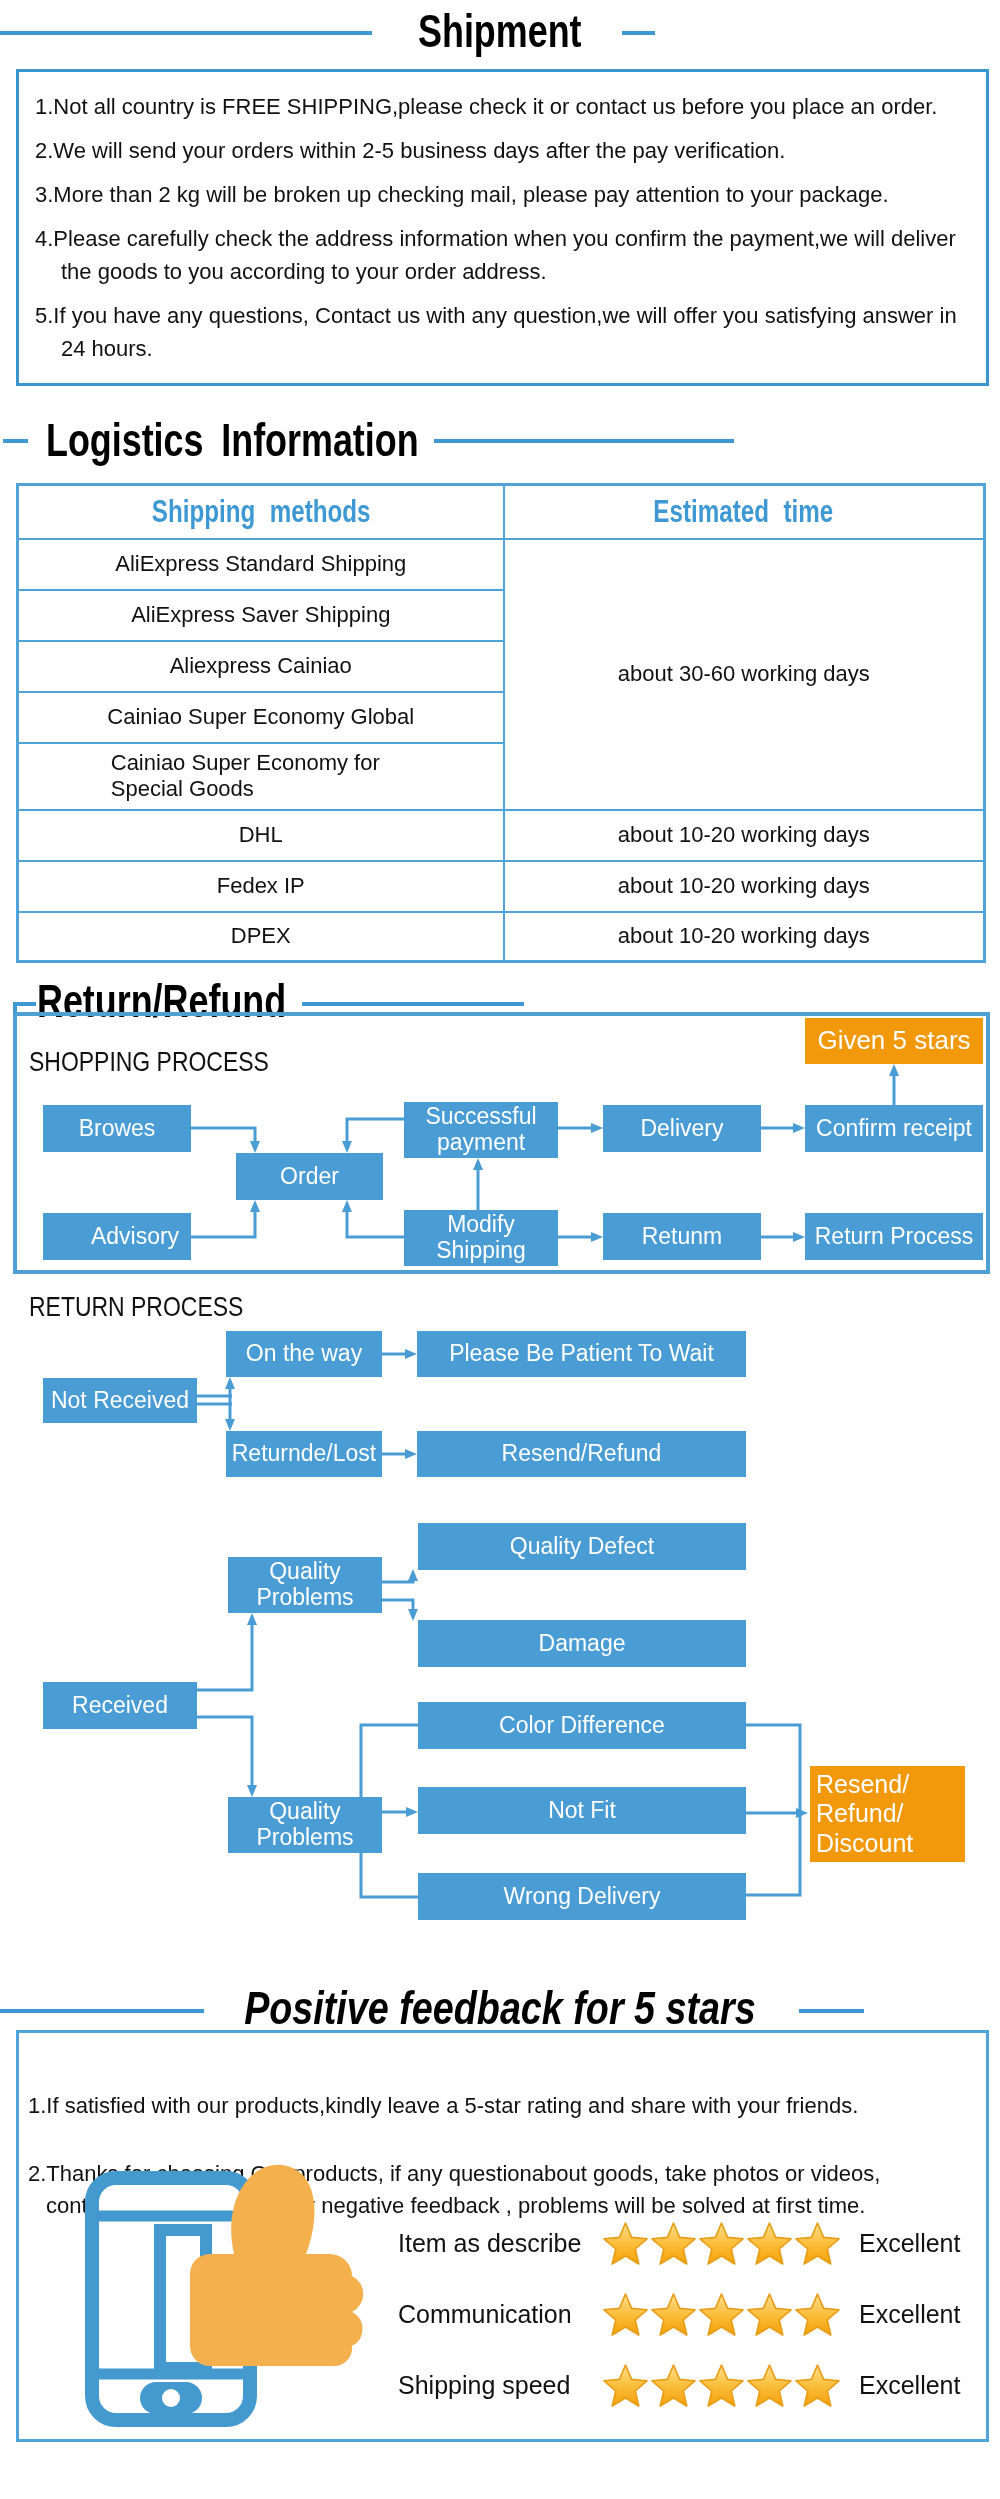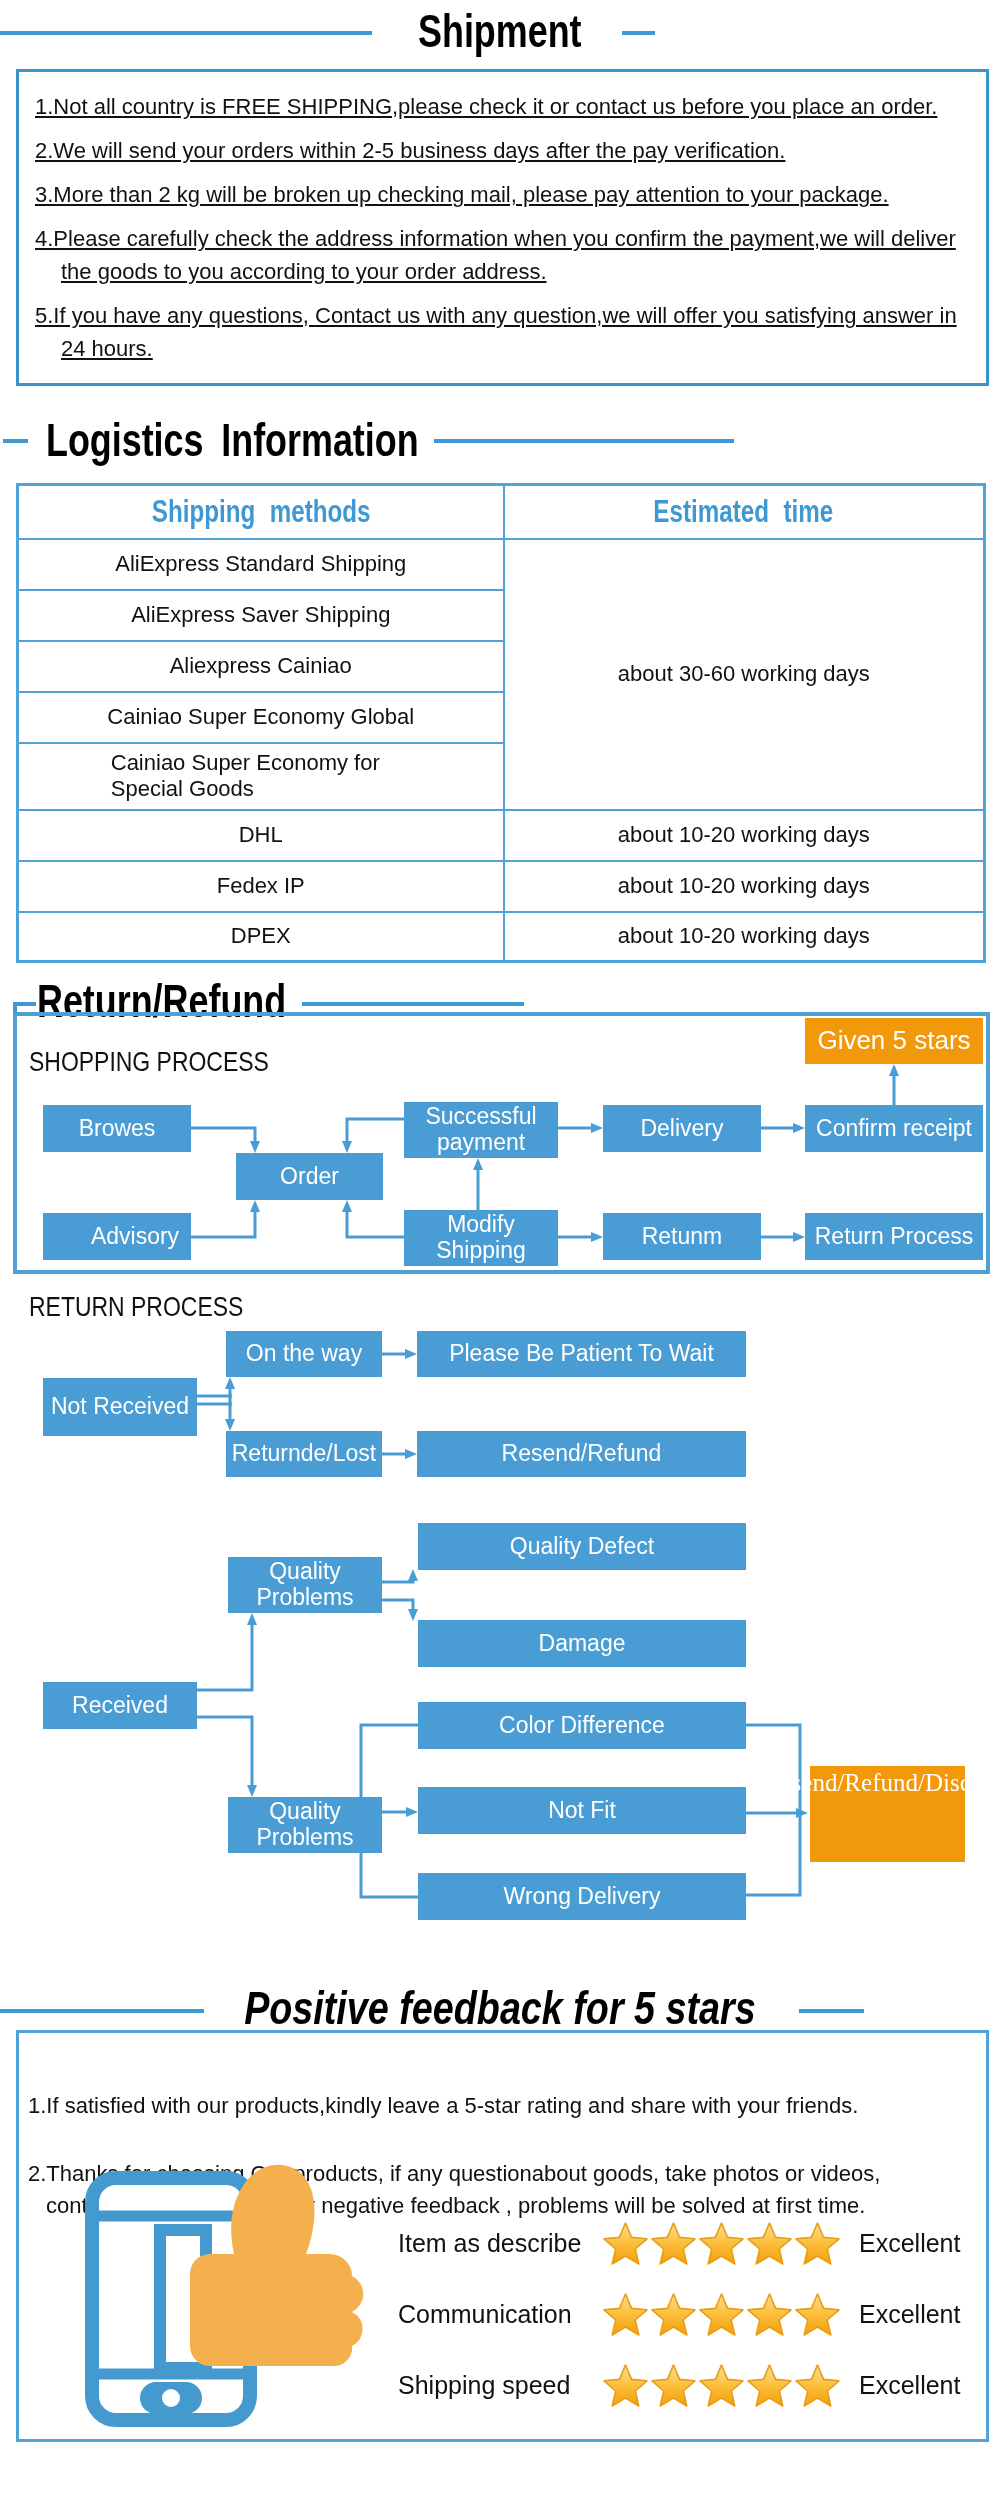--- a/index.html
+++ b/index.html
@@ -18,21 +18,21 @@
   table.logi td{border:2px solid #4FA3D6;text-align:center;vertical-align:middle;font-size:22px;color:#111;padding:0;}
   .th-blue{font-weight:bold;color:#3D98D3;font-size:31px;word-spacing:10px;}
   .wrapcell{display:inline-block;width:300px;text-align:left;}
   .bigbox{position:absolute;border:4px solid #4FA0D2;box-sizing:border-box;background:transparent;}
   .plabel{position:absolute;font-size:28px;color:#111;letter-spacing:0px;}
   .plabel .cond{transform:scaleX(0.82);}
   .node{position:absolute;background:#4A9CD4;color:#fff;display:flex;align-items:center;justify-content:center;
         text-align:center;font-size:23px;line-height:1.12;box-sizing:border-box;padding:2px;}
   .node.orange{background:#F2990B;}
   .node.g5{font-size:26px;}
-  .resend3{flex-direction:row;align-items:flex-start;padding-left:6px;font-size:25px;line-height:1.18;font-family:Liberation Serif, serif;}
+  .resend3{flex-direction:column;align-items:flex-start;padding-left:6px;font-size:25px;line-height:1.18;}
   #flowsvg{position:absolute;left:0;top:1000px;pointer-events:none;}
   .fb-note{position:absolute;font-size:22px;line-height:1.45;}
   .rate-row{position:absolute;display:flex;align-items:center;height:50px;}
   .rate-label{width:205px;font-size:25px;color:#111;}
   .stars{display:flex;align-items:center;}
   .stars svg{margin-right:3px;}
   .verdict{margin-left:16px;font-size:25px;color:#111;}
 </style>
 </head>
 <body>
@@ -48,21 +48,21 @@
 </svg>
 
 <div id="canvas">
 
   <div class="hline" style="left:0;top:31px;width:372px;"></div>
   <div class="hline" style="left:622px;top:31px;width:33px;"></div>
   <div class="abs big-title" style="left:0;right:0;top:4px;text-align:center;">
     <span class="cond-c">Shipment</span>
   </div>
 
-  <div class="frame" style="left:16px;top:69px;width:973px;height:317px;text-decoration:underline;">
+  <div class="frame" style="left:16px;top:69px;width:973px;height:317px;">
     <div class="notes">
       <div class="note-item">1.Not all country is FREE SHIPPING,please check it or contact us before you place an order.</div>
       <div class="note-item">2.We will send your orders within 2-5 business days after the pay verification.</div>
       <div class="note-item">3.More than 2 kg will be broken up checking mail, please pay attention to your package.</div>
       <div class="note-item">4.Please carefully check the address information when you confirm the payment,we will deliver the goods to you according to your order address.</div>
       <div class="note-item">5.If you have any questions, Contact us with any question,we will offer you satisfying answer in 24 hours.</div>
     </div>
   </div>
 
   <div class="hline" style="left:3px;top:439px;width:25px;"></div>
@@ -168,21 +168,21 @@
   <div class="node" style="left:43px;top:1105px;width:148px;height:47px;">Browes</div>
   <div class="node" style="left:236px;top:1153px;width:147px;height:47px;">Order</div>
   <div class="node" style="left:404px;top:1102px;width:154px;height:56px;">Successful payment</div>
   <div class="node" style="left:603px;top:1105px;width:158px;height:47px;">Delivery</div>
   <div class="node" style="left:805px;top:1105px;width:178px;height:47px;">Confirm receipt</div>
   <div class="node" style="left:43px;top:1213px;width:148px;height:47px;padding-left:38px;">Advisory</div>
   <div class="node" style="left:404px;top:1210px;width:154px;height:56px;">Modify Shipping</div>
   <div class="node" style="left:603px;top:1213px;width:158px;height:47px;">Retunm</div>
   <div class="node" style="left:805px;top:1213px;width:178px;height:47px;">Return Process</div>
 
-  <div class="node" style="left:43px;top:1378px;width:154px;height:58px;">Not Received</div>
+  <div class="node" style="left:43px;top:1378px;width:154px;height:45px;">Not Received</div>
   <div class="node" style="left:226px;top:1331px;width:156px;height:46px;">On the way</div>
   <div class="node" style="left:417px;top:1331px;width:329px;height:46px;">Please Be Patient To Wait</div>
   <div class="node" style="left:226px;top:1431px;width:156px;height:46px;">Returnde/Lost</div>
   <div class="node" style="left:417px;top:1431px;width:329px;height:46px;">Resend/Refund</div>
 
   <div class="node" style="left:228px;top:1557px;width:154px;height:56px;">Quality Problems</div>
   <div class="node" style="left:418px;top:1523px;width:328px;height:47px;">Quality Defect</div>
   <div class="node" style="left:418px;top:1620px;width:328px;height:47px;">Damage</div>
   <div class="node" style="left:43px;top:1682px;width:154px;height:47px;">Received</div>
   <div class="node" style="left:418px;top:1702px;width:328px;height:47px;">Color Difference</div>

